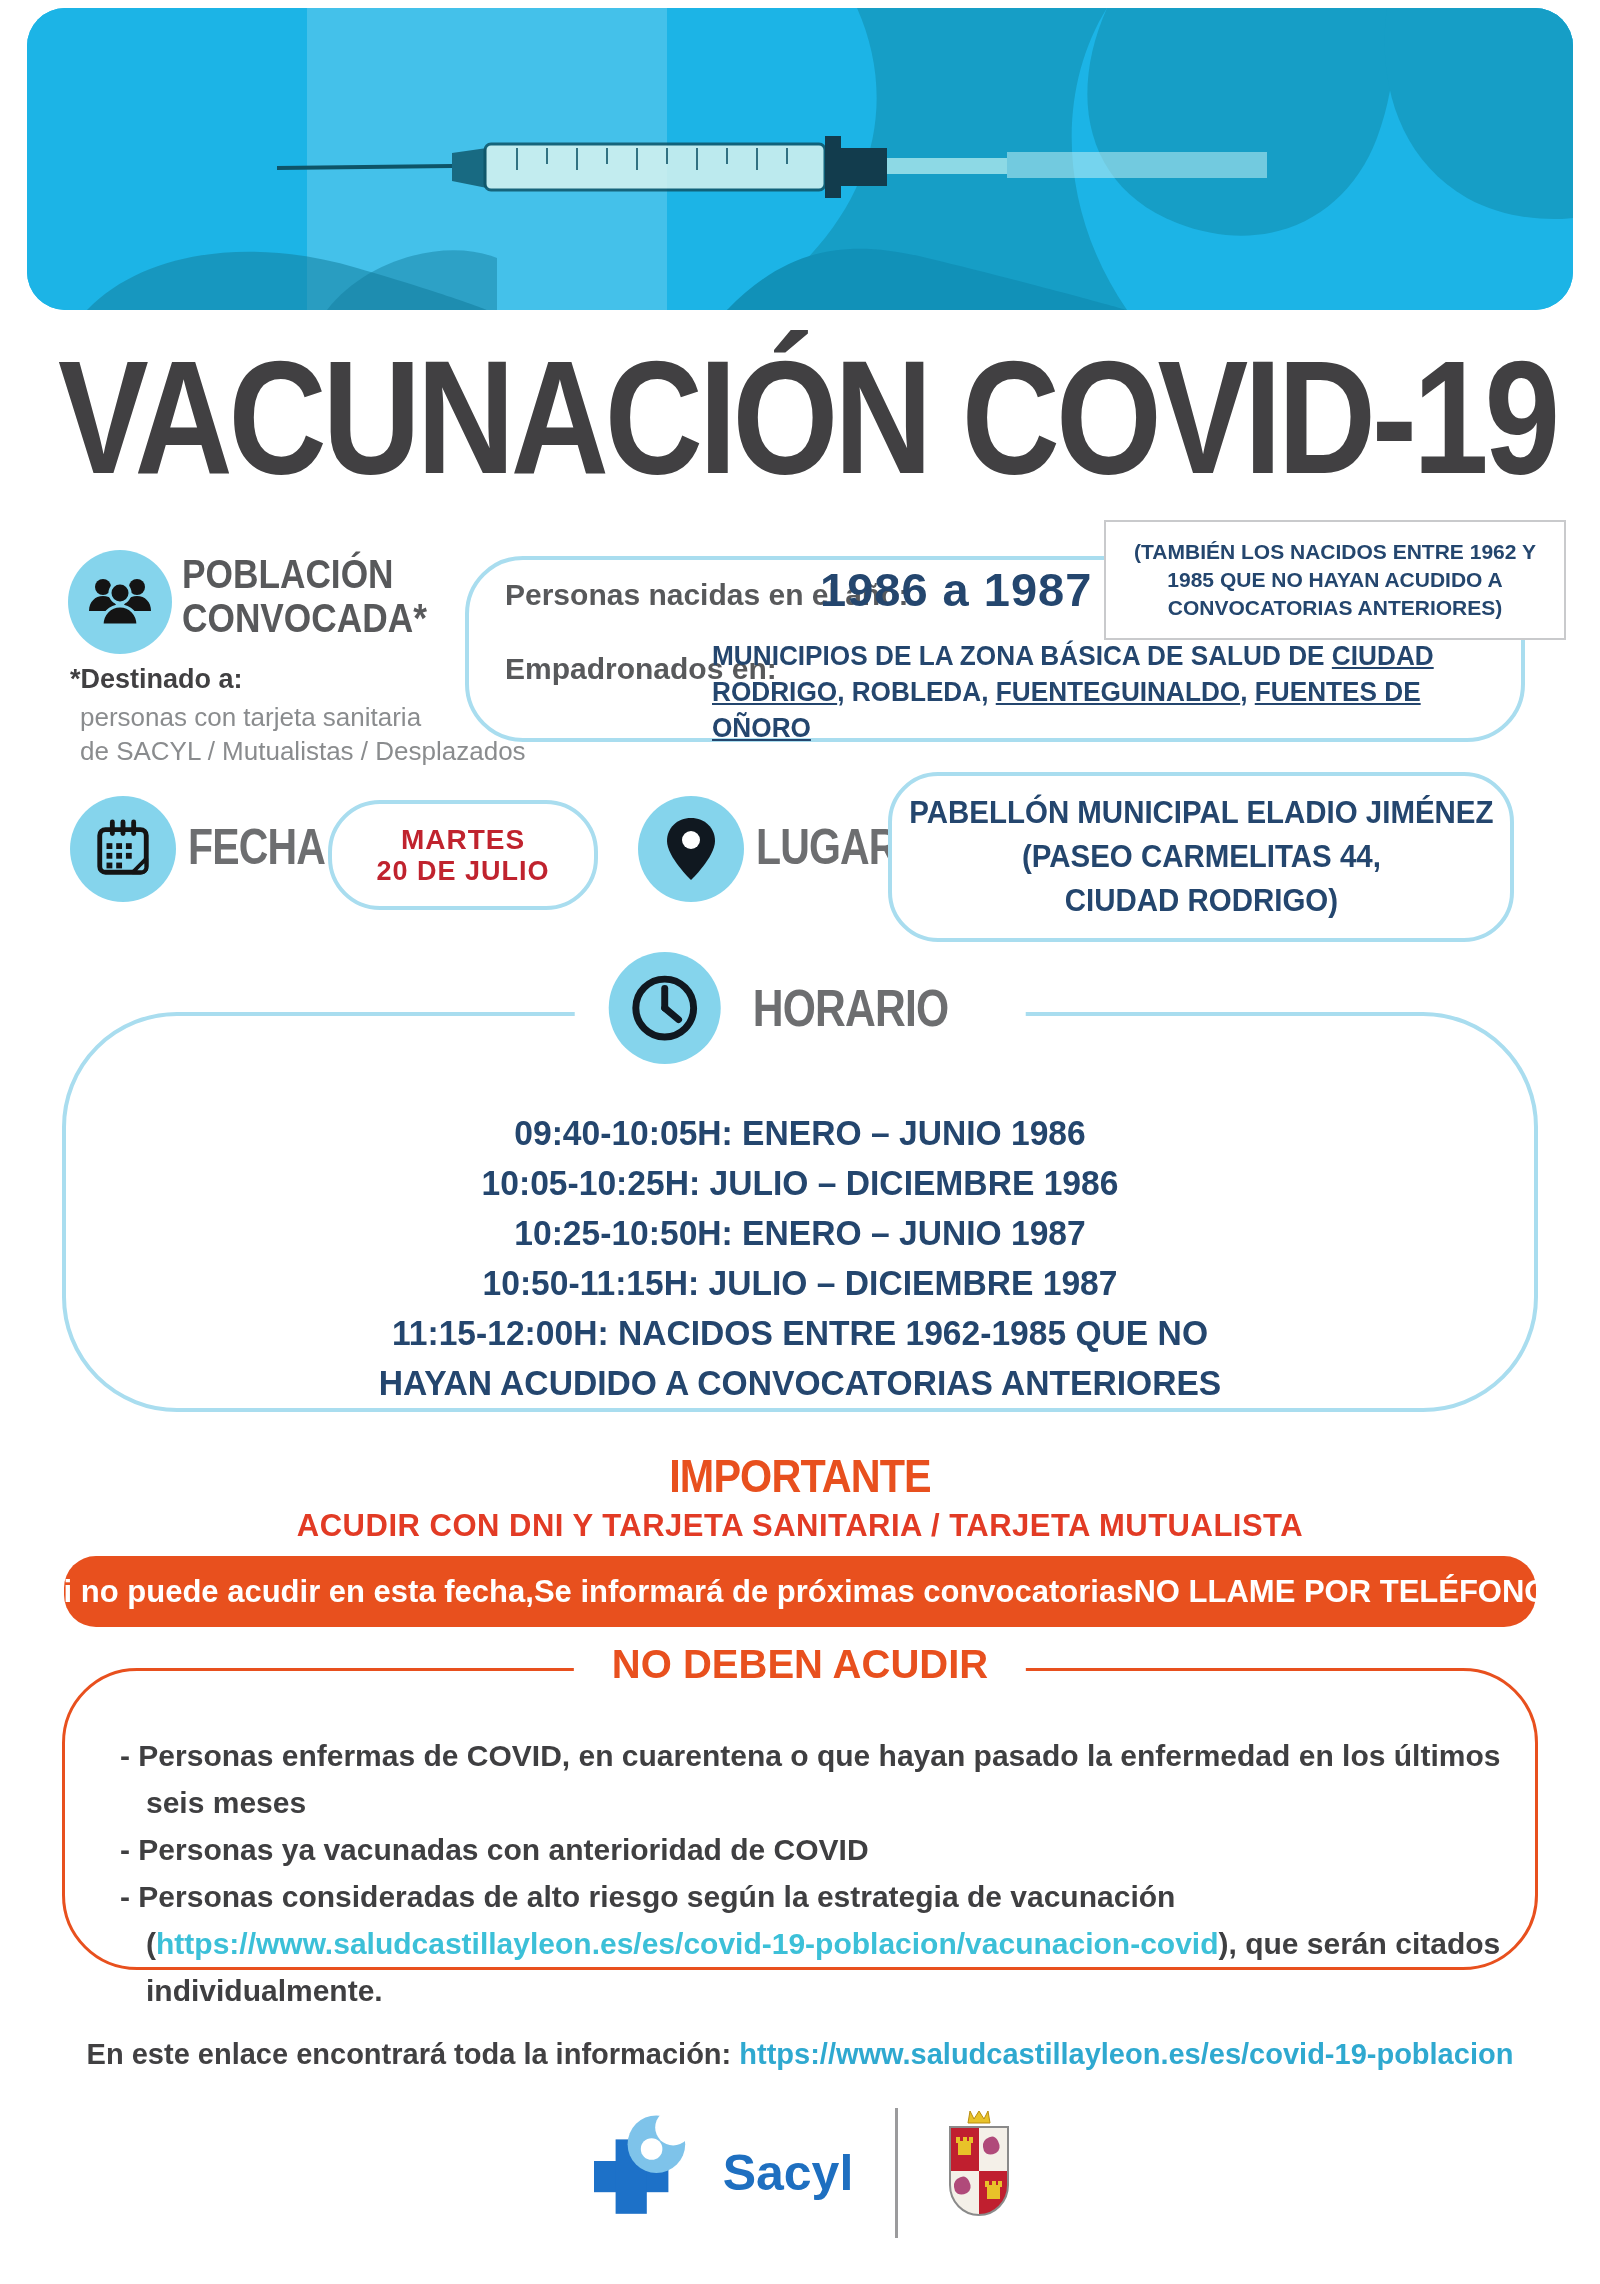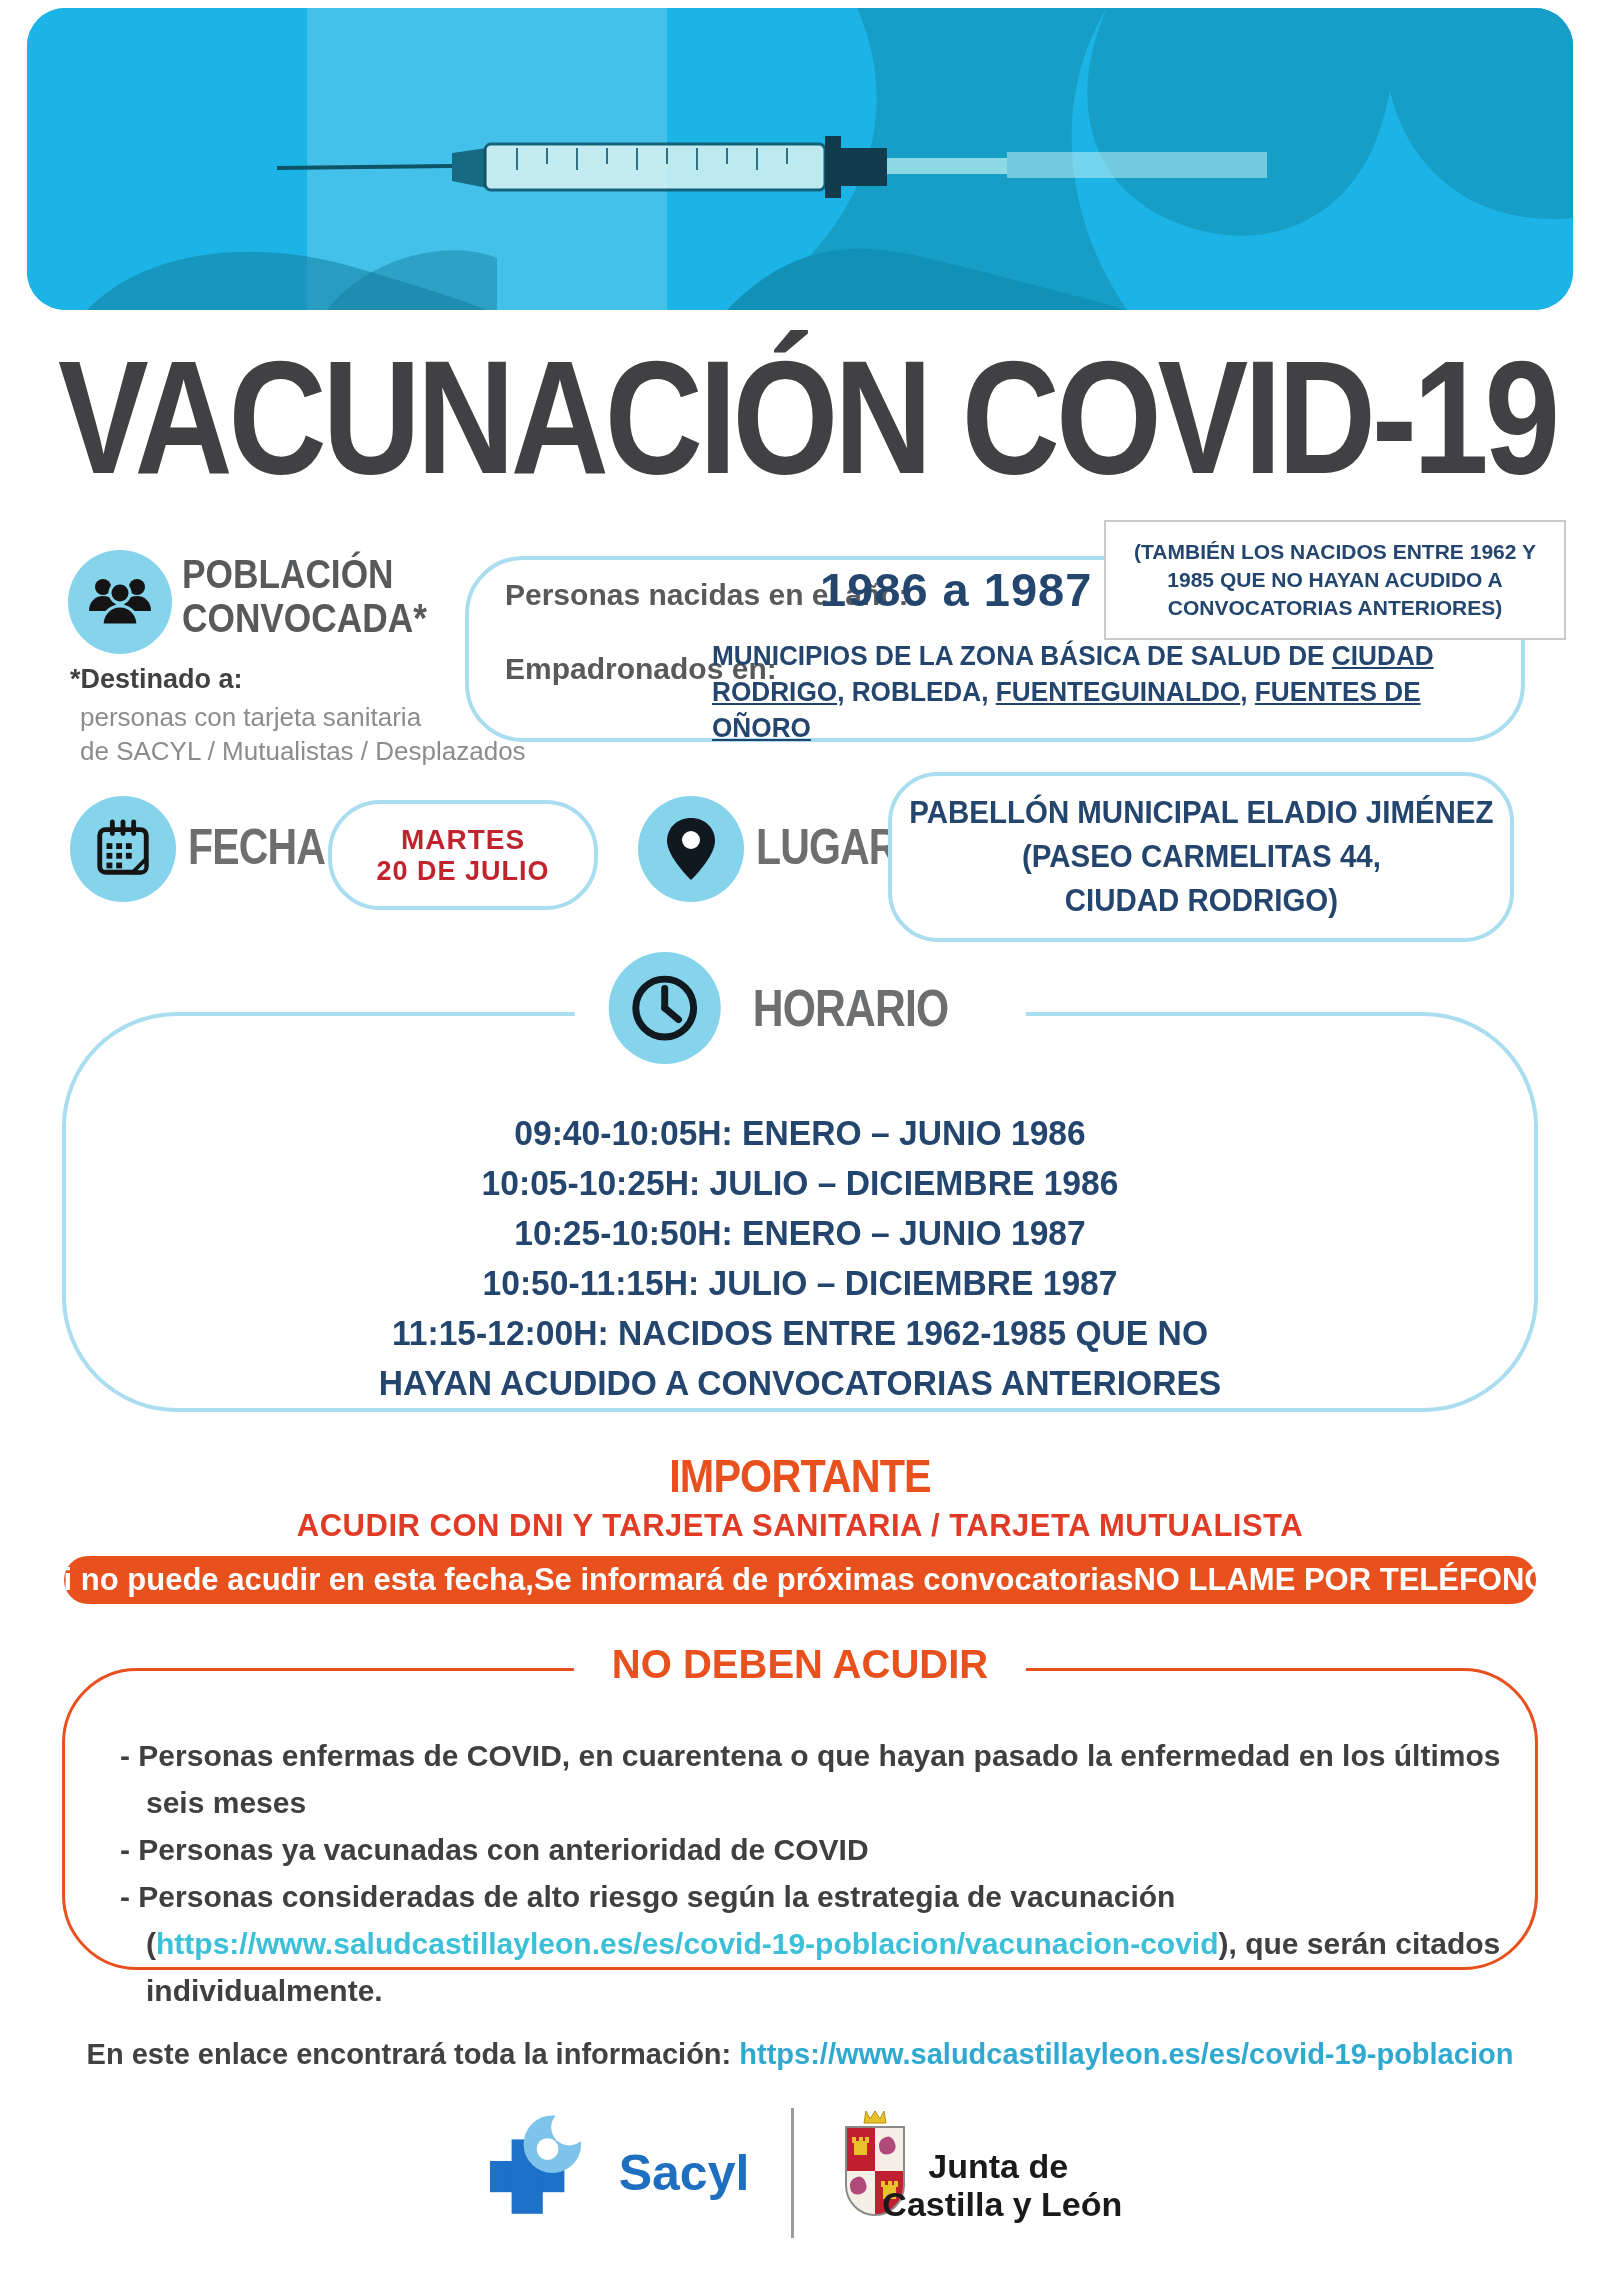--- a/index.html
+++ b/index.html
@@ -52,21 +52,21 @@
                background:#fff;padding:0 34px;z-index:4;}
   .horarioHead .condHead{font-size:52px;transform:scaleX(0.82);}
   .schedule{left:62px;top:1108px;width:1476px;text-align:center;color:#24466e;font-weight:bold;
             font-size:35px;line-height:50px;z-index:3;}
   .schedule .wrap{max-width:930px;margin:0 auto;transform:scaleX(0.96);transform-origin:50% 0;}
 
   
   .importante{left:0;top:1448px;width:1600px;text-align:center;color:#e8501e;font-weight:bold;font-size:47px;
               transform:scaleX(0.88);transform-origin:50% 50%;letter-spacing:-1px;}
   .acudirCon{left:0;top:1508px;width:1600px;text-align:center;color:#e23b25;font-weight:bold;font-size:31px;letter-spacing:0.5px;}
-  .banner{left:64px;top:1556px;width:1472px;height:48px;background:#e8501e;border-radius:32px;color:#fff;
+  .banner{left:64px;top:1556px;width:1472px;height:71px;background:#e8501e;border-radius:32px;color:#fff;
           display:flex;align-items:center;justify-content:center;font-size:31px;font-weight:bold;white-space:nowrap;}
 
   
   .noBox{left:62px;top:1668px;width:1476px;height:302px;border:3px solid #e8501e;border-radius:75px;background:#fff;box-sizing:border-box;}
   .noHead{left:50%;top:1642px;transform:translateX(-50%);background:#fff;padding:0 38px;z-index:4;
           color:#e8501e;font-weight:bold;font-size:40px;white-space:nowrap;}
   .bullets{left:120px;top:1732px;width:1390px;font-size:30px;line-height:47px;font-weight:bold;color:#3f3f41;}
   .bullets .item{padding-left:26px;text-indent:-26px;}
   .link{color:#3cc0d8;}
 
@@ -259,20 +259,16 @@
             <rect x="29" y="28" width="4" height="6" fill="#e8c229"></rect>
           <path d="M46 30 q8 -6 12 2 q4 8 -2 12 q-8 4 -12 -2 q-3 -8 2 -12 Z" fill="#b04a7a"></path>
           <path d="M17 70 q8 -6 12 2 q4 8 -2 12 q-8 4 -12 -2 q-3 -8 2 -12 Z" fill="#b04a7a"></path>
           <rect x="47" y="76" width="13" height="14" fill="#e8c229"></rect>
           <rect x="45" y="72" width="4" height="6" fill="#e8c229"></rect>
             <rect x="52" y="72" width="4" height="6" fill="#e8c229"></rect>
             <rect x="58" y="72" width="4" height="6" fill="#e8c229"></rect>
         </g>
         <path d="M10 18 h58 v58 a29 30 0 0 1 -58 0 Z" fill="none" stroke="#8a8a8a" stroke-width="2"></path>
       </svg>
-      <div class="juntaText">
-        <div>Junta de</div>
-        <div class="l2">Castilla y León</div>
-      </div>
     </div>
   </div>
 
 </div>
 
 </body></html>

